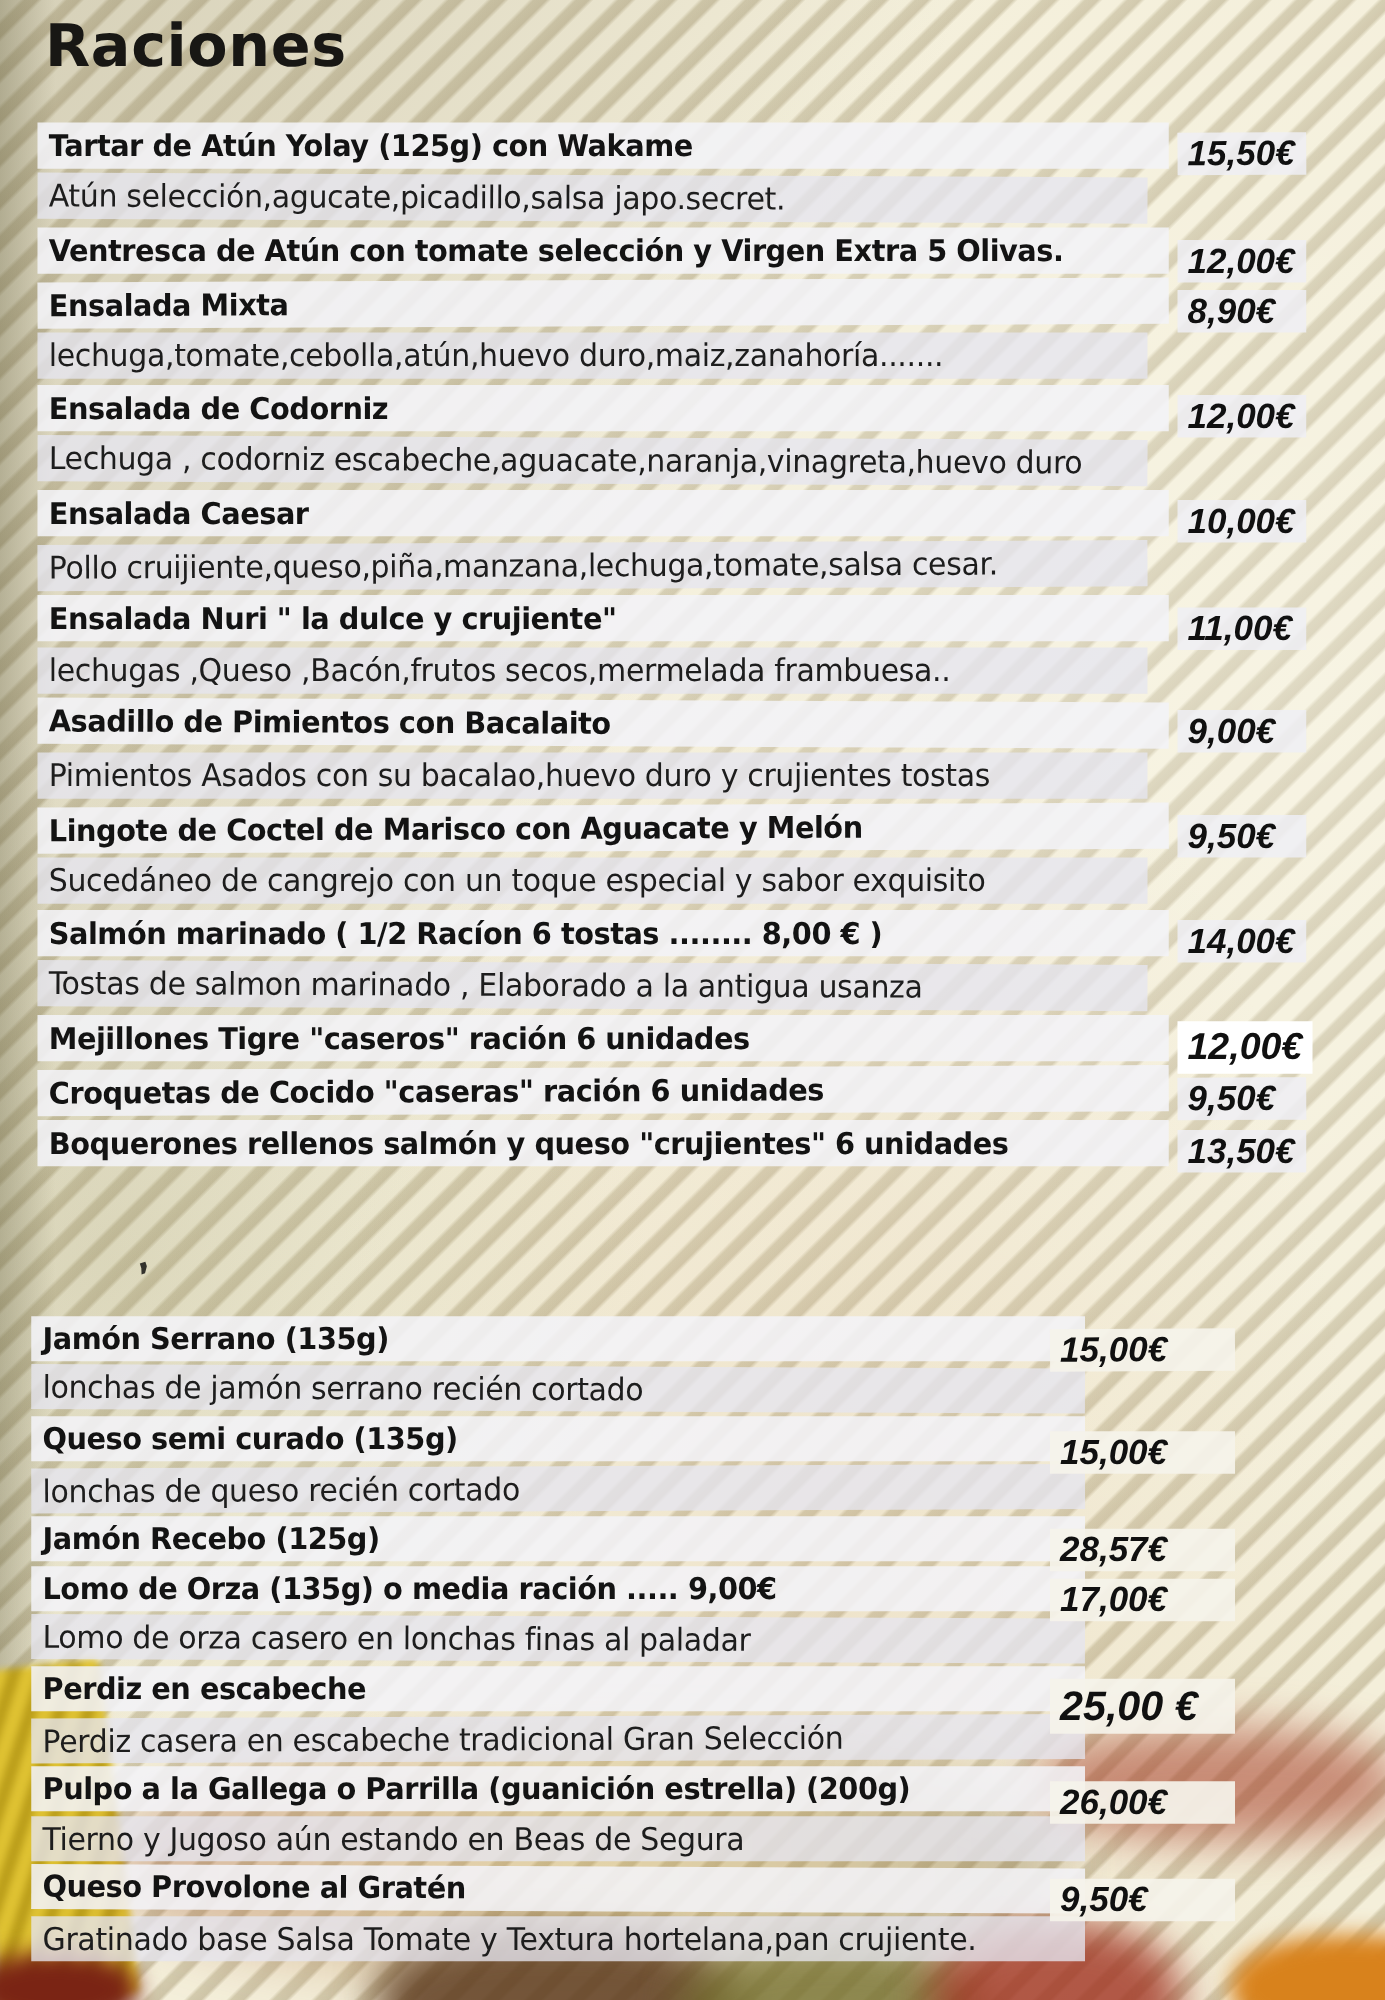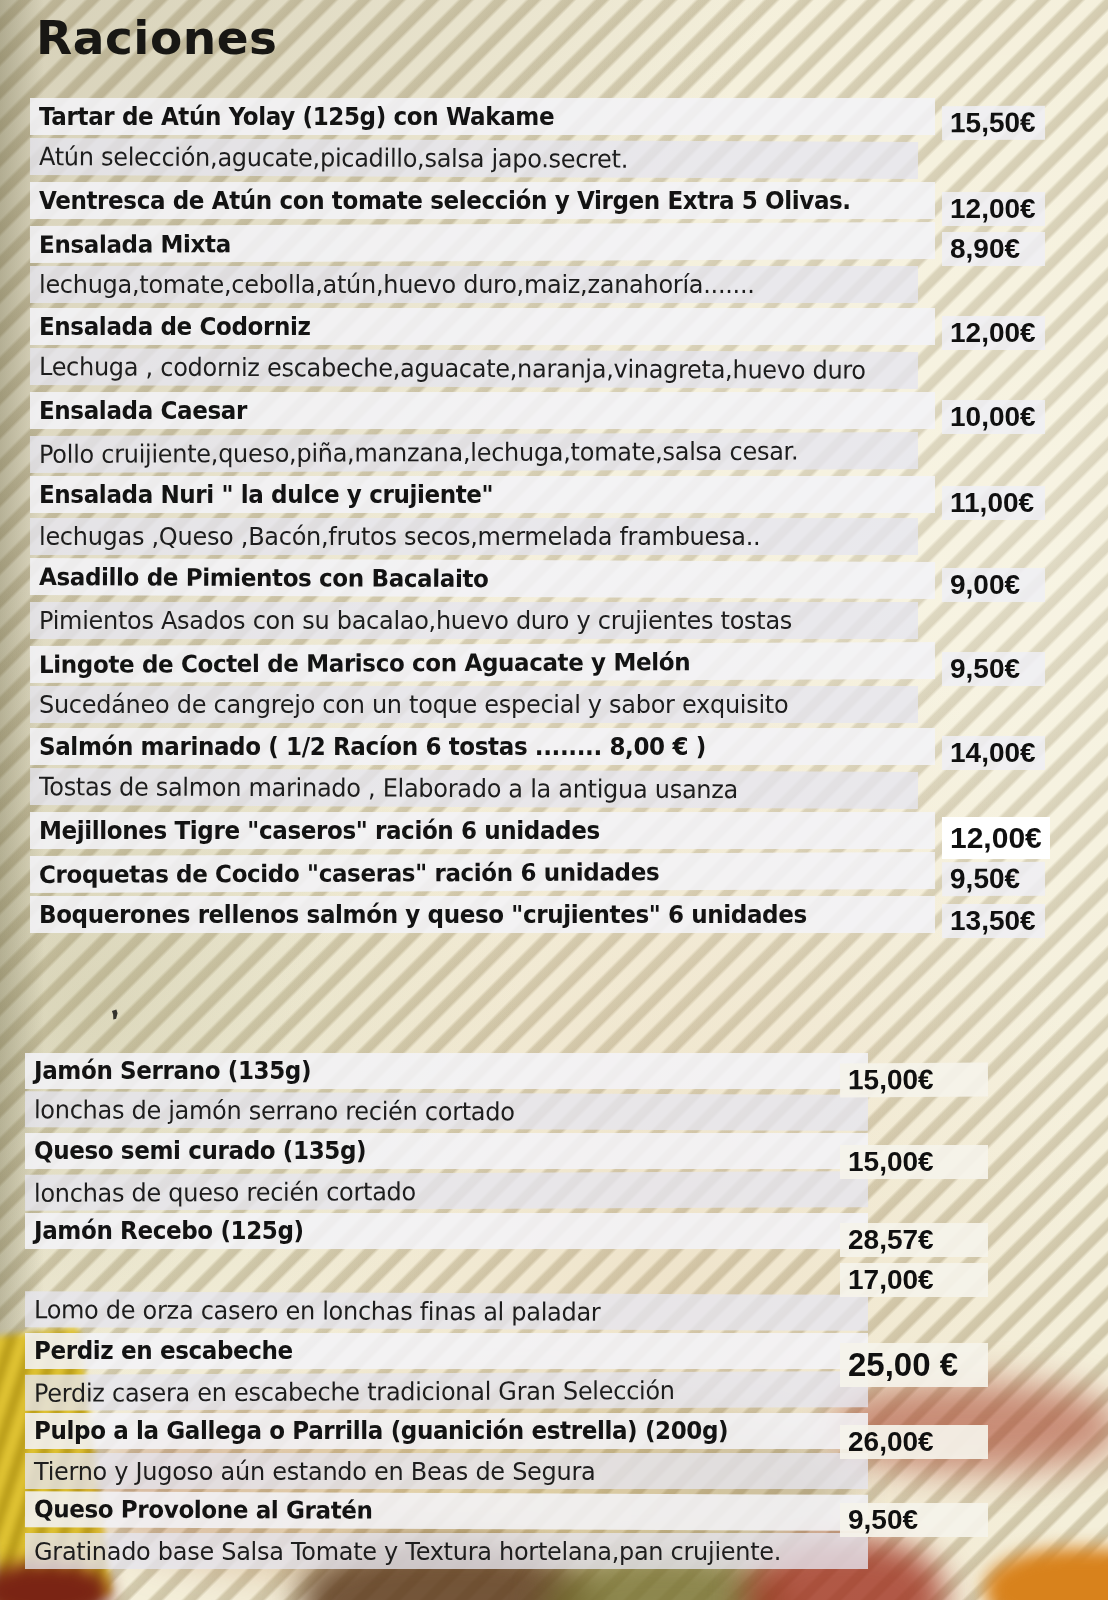--- a/index.html
+++ b/index.html
@@ -66,21 +66,21 @@
     color:#131313;letter-spacing:-.4px;}
   .desc-strip{background:rgba(230,230,239,.78);font-size:25px;color:#1d1d1d;letter-spacing:-.3px;}
   #sec1 .title-strip{width:905px;}
   #sec1 .desc-strip{width:888px;}
   #sec2 .title-strip{width:843px;}
   #sec2 .desc-strip{width:843px;}
 
   .price{
     position:absolute;top:8px;height:34px;line-height:34px;z-index:3;
     font-family:"Liberation Sans",sans-serif;font-weight:bold;font-size:28px;color:#101010;
-    padding:0 8px;background:rgba(239,238,244,.85);box-sizing:border-box;white-space:nowrap;
+    padding:0 8px;background:rgba(239,238,244,.85);box-sizing:border-box;white-space:nowrap;font-style:italic;
   }
   #sec1 .price{left:942px;min-width:103px;}
   #sec2 .price{left:840px;min-width:148px;top:10px;background:rgba(245,243,234,.92);}
   .price.highlight{background:#ffffff;height:42px;line-height:42px;font-size:30px;top:5px;}
   .price.gray{background:#c7c7c7;height:44px;line-height:44px;font-size:33px;top:-2px;min-width:192px;}
 
   
   .line:nth-of-type(5n+2) .strip{transform:rotate(.25deg);}
   .line:nth-of-type(5n+4) .strip{transform:rotate(-.25deg);}
   .line:nth-of-type(7n+3) .price{margin-top:2px;}
@@ -259,20 +259,23 @@
   </div>
 
   <div class="line title-line">
     <div class="strip title-strip">
         <span class="bindtext">Jamón Recebo (125g)</span>
       </div>
     <div class="price"><span class="bindtext">28,57€</span></div>
   </div>
 
   <div class="line title-line">
+    <div class="strip title-strip">
+        <span class="bindtext">Lomo de Orza (135g)  o media ración ..... 9,00€</span>
+      </div>
     <div class="price"><span class="bindtext">17,00€</span></div>
   </div>
   <div class="line desc-line">
     <div class="strip desc-strip">
         <span class="bindtext">Lomo de orza casero en lonchas finas al paladar</span>
       </div>
   </div>
 
   <div class="line title-line">
     <div class="strip title-strip">

